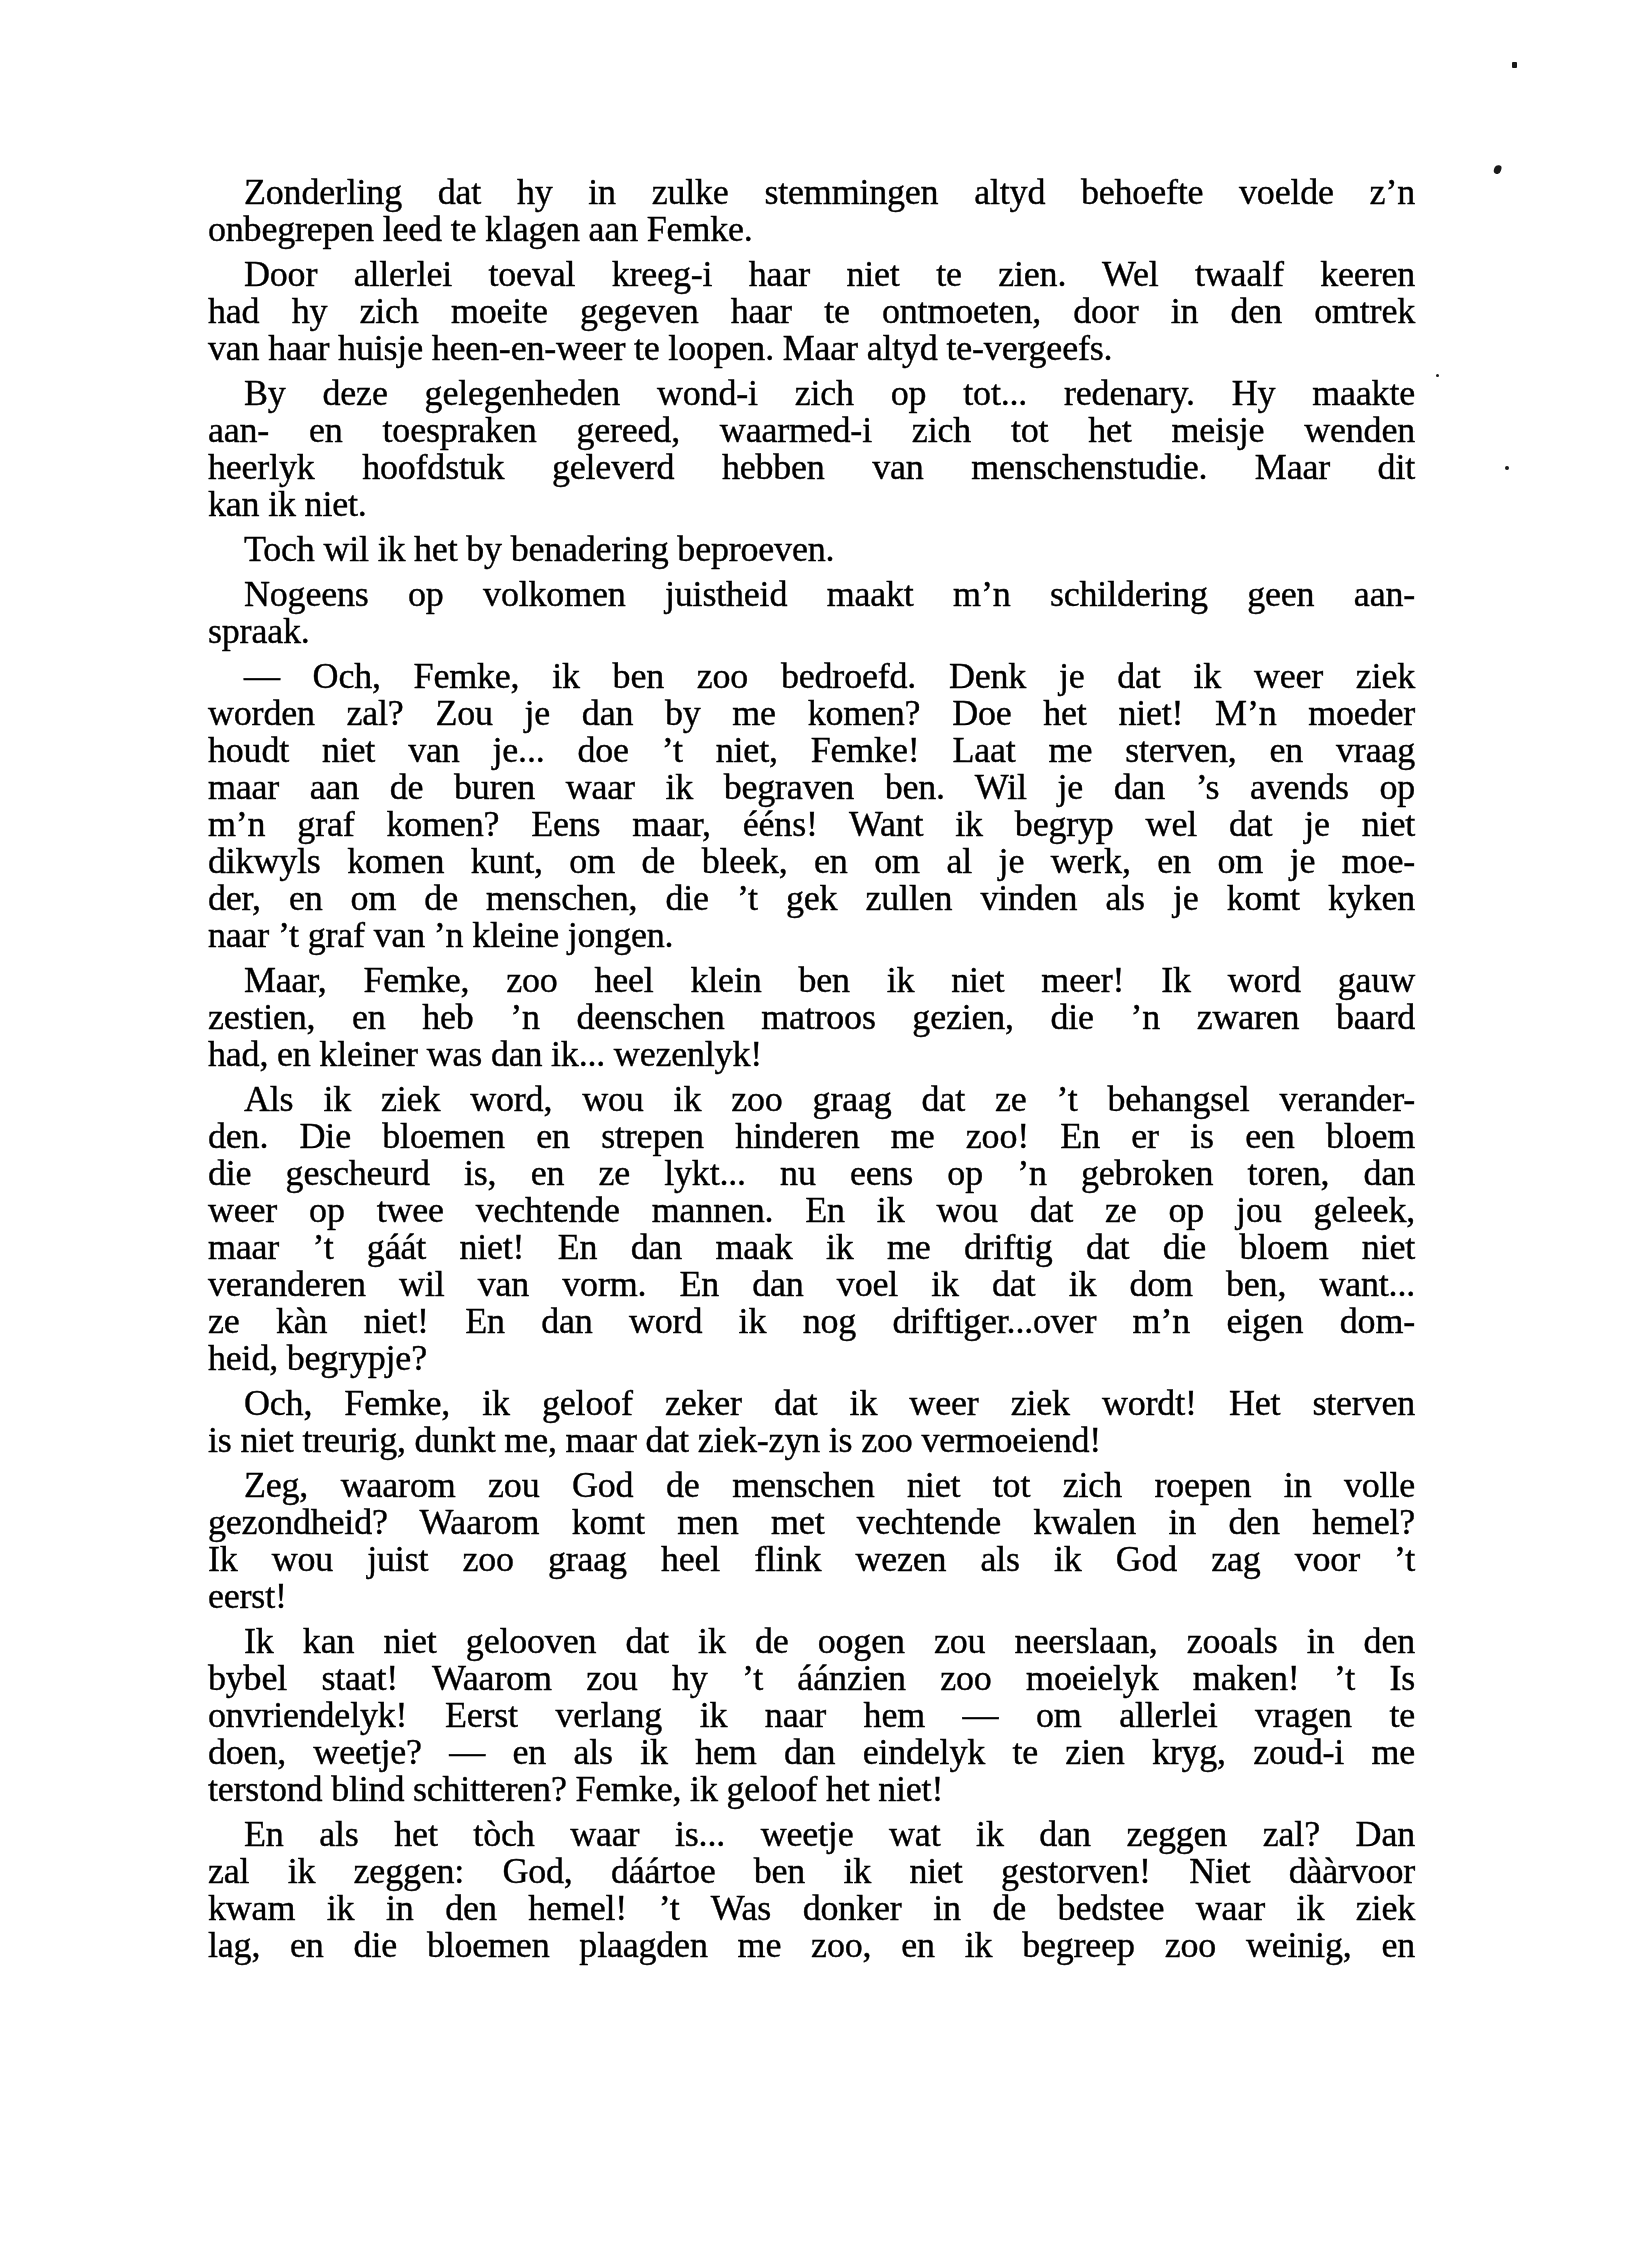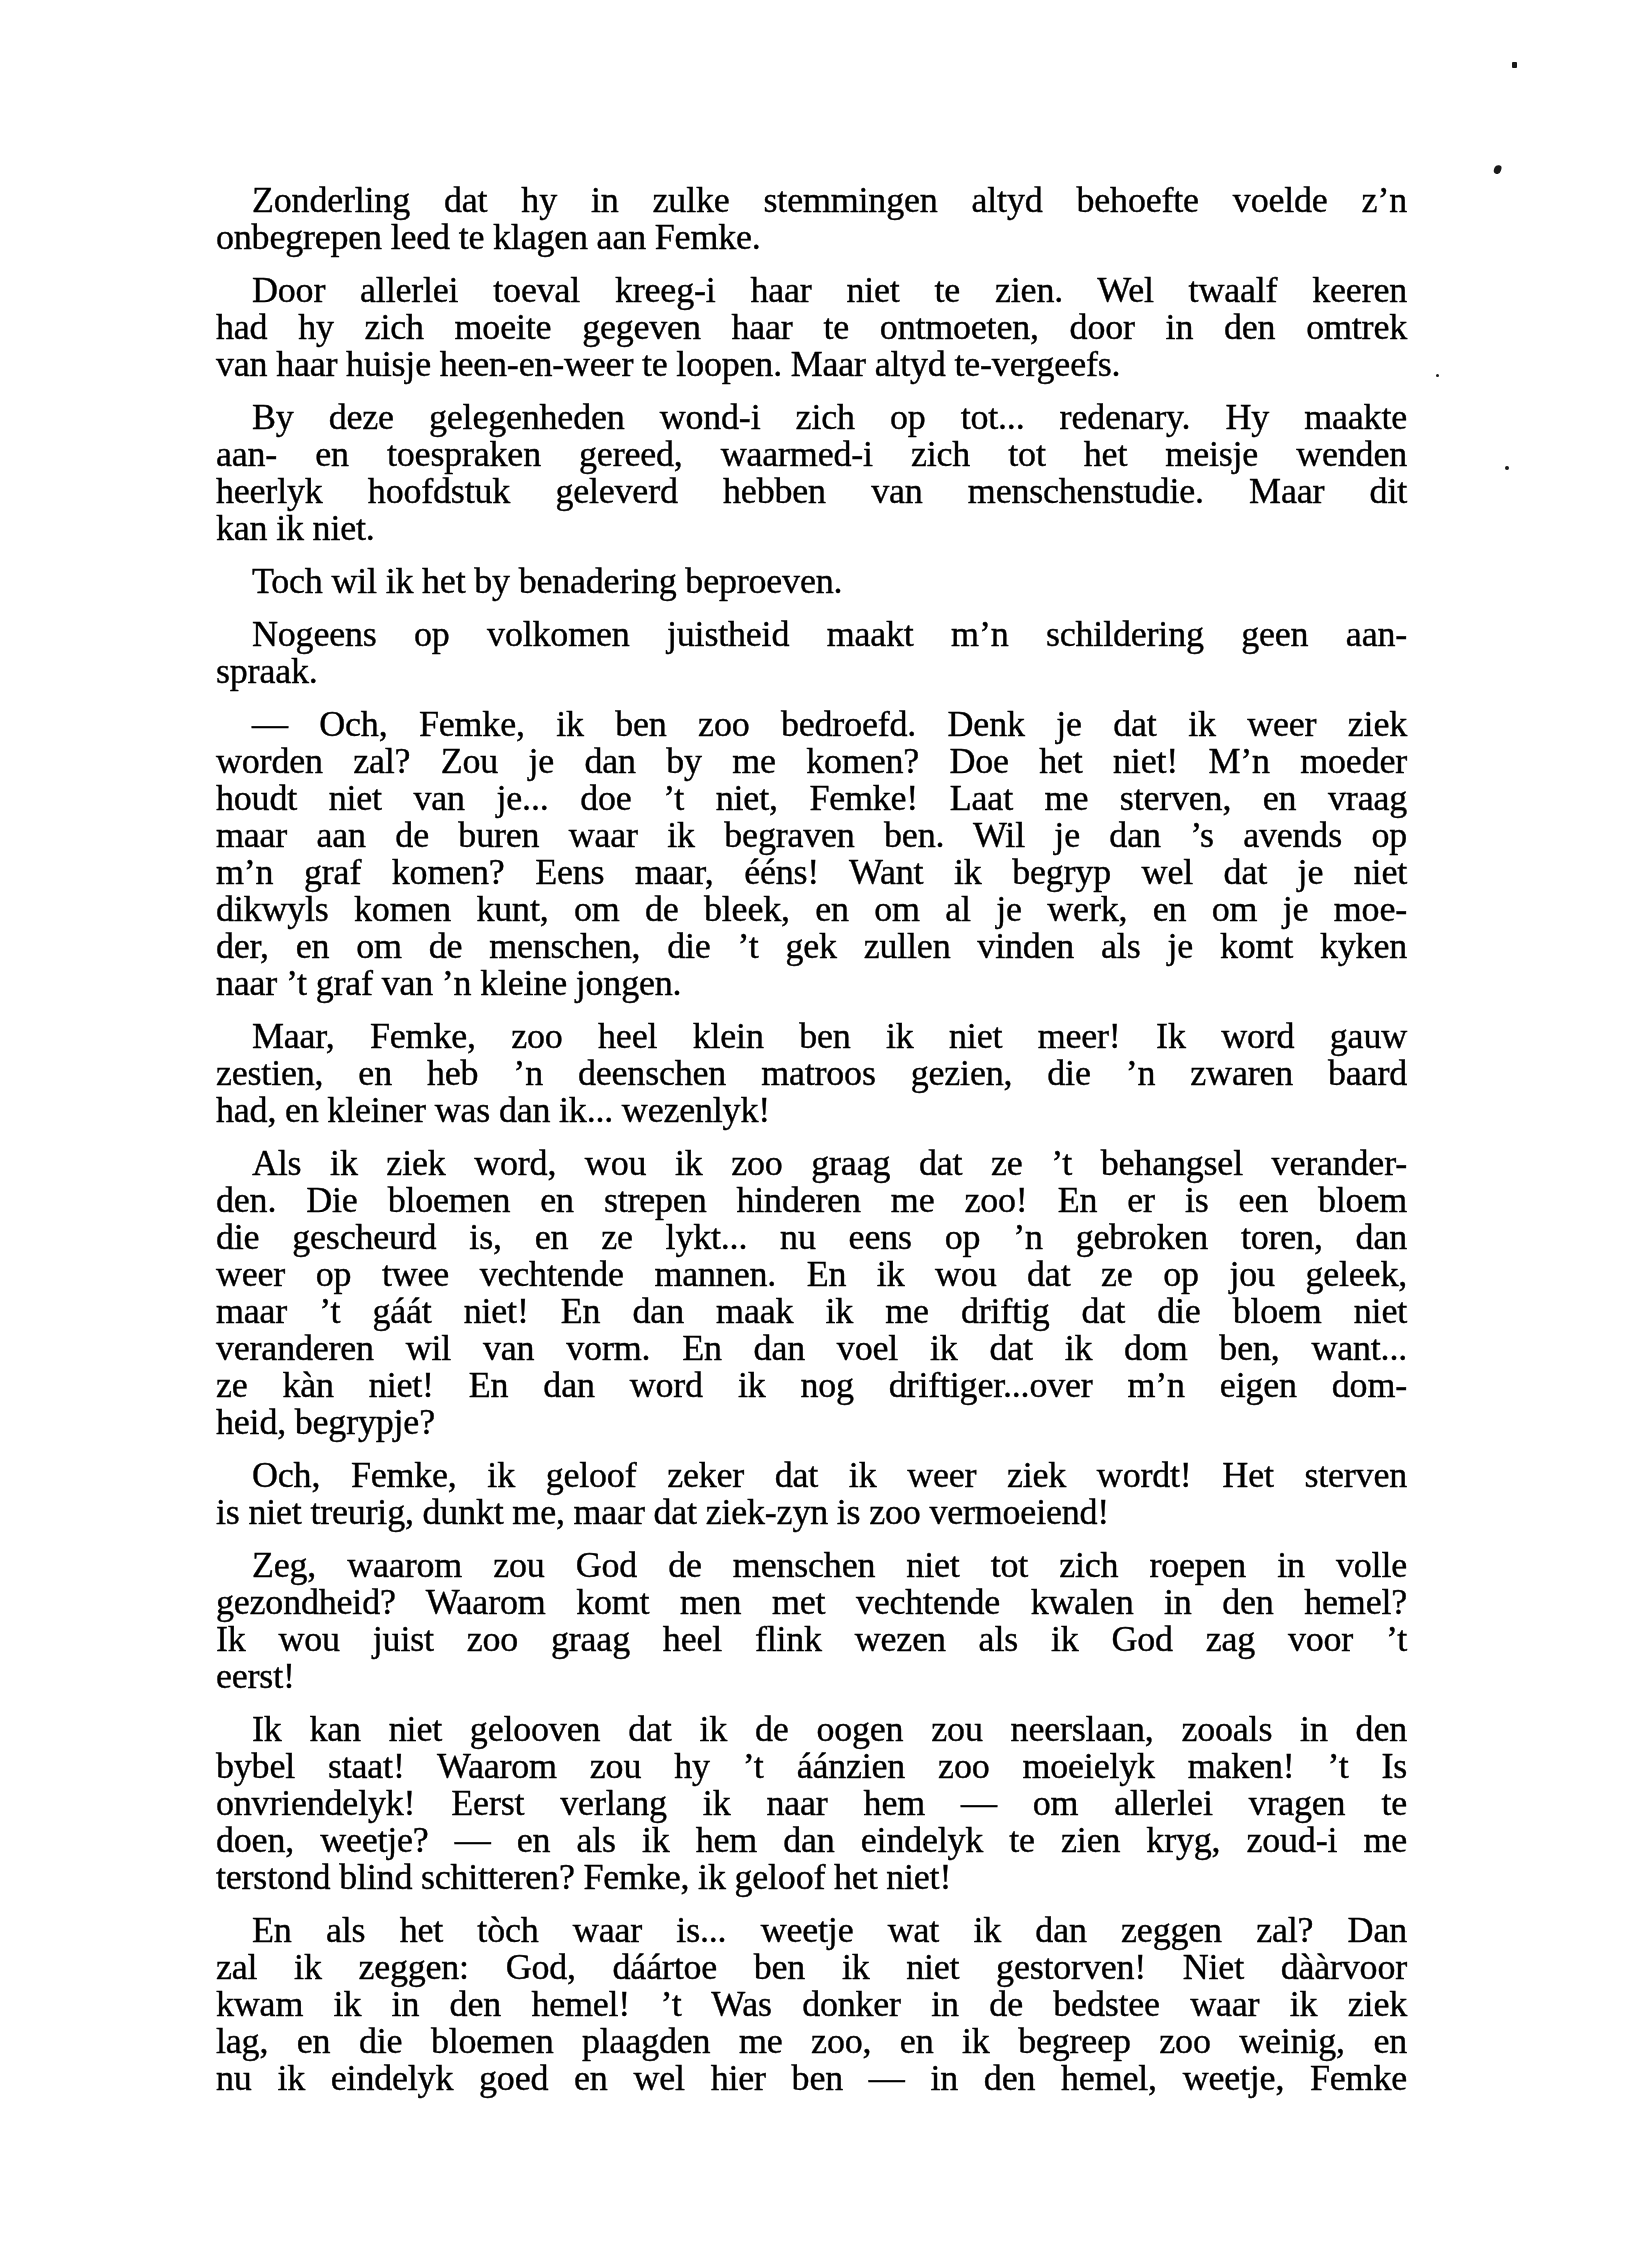--- a/index.html
+++ b/index.html
@@ -30,21 +30,21 @@
     letter-spacing: 0.8px;
     -webkit-text-stroke: 0.4px currentColor;
   }
   .text-block {
     position: absolute;
     left: 200px;
     top: 166px;
     width: 1223px;
   }
   .para {
-    margin: 16px;
+    margin: 8px;
     padding: 0;
   }
   .line {
     font-size: 36px;
     line-height: 37px;
     letter-spacing: -0.2px;
     text-align: justify;
     text-align-last: justify;
     -webkit-text-stroke: 0.4px currentColor;
     white-space: normal;
@@ -132,21 +132,20 @@
         <div class="line"><span>bybel staat! Waarom zou hy ’t áánzien zoo moeielyk maken! ’t Is</span></div>
         <div class="line"><span>onvriendelyk! Eerst verlang ik naar hem — om allerlei vragen te</span></div>
         <div class="line"><span>doen, weetje? — en als ik hem dan eindelyk te zien kryg, zoud-i me</span></div>
         <div class="line short"><span>terstond blind schitteren? Femke, ik geloof het niet!</span></div>
       </div>
       <div class="para">
         <div class="line first"><span>En als het tòch waar is... weetje wat ik dan zeggen zal? Dan</span></div>
         <div class="line"><span>zal ik zeggen: God, dáártoe ben ik niet gestorven! Niet dààrvoor</span></div>
         <div class="line"><span>kwam ik in den hemel! ’t Was donker in de bedstee waar ik ziek</span></div>
         <div class="line"><span>lag, en die bloemen plaagden me zoo, en ik begreep zoo weinig, en</span></div>
-        <div class="line"><span>nu ik eindelyk goed en wel hier ben — in den hemel, weetje, Femke</span></div>
       </div>
     </div>
 
   <div class="speck" style="left:1512px;top:62px;width:4.7px;height:5.5px;border-radius:20%"></div>
   <div class="speck" style="left:1494px;top:165px;width:7px;height:9.4px;border-radius:60% 40% 50% 50%;transform:rotate(18deg)"></div>
   <div class="speck" style="left:1436px;top:374px;width:3.1px;height:3.1px"></div>
   <div class="speck" style="left:1505px;top:466px;width:3.9px;height:3.9px"></div>
 </div>
 
 

